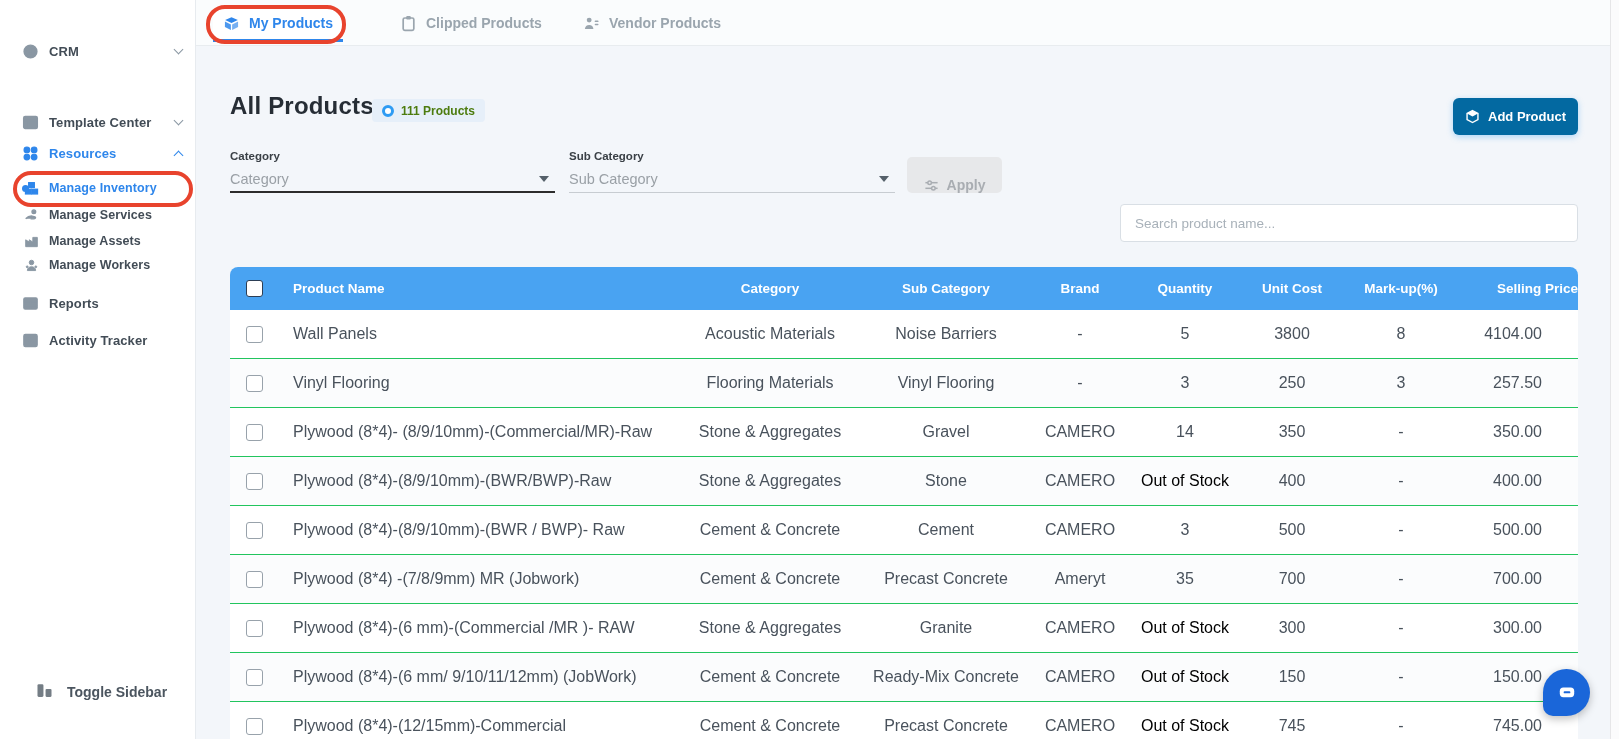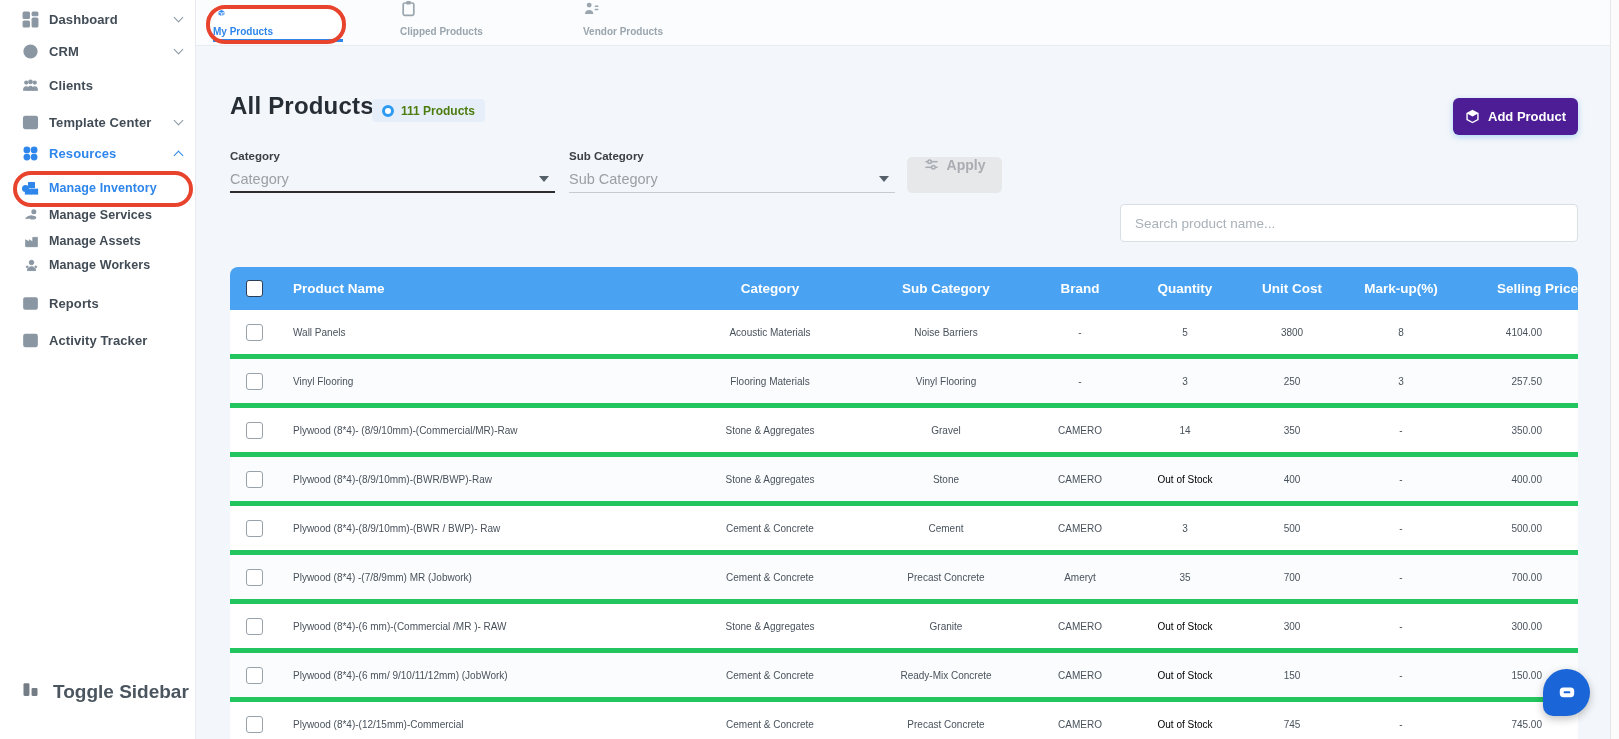--- a/index.html
+++ b/index.html
@@ -26,134 +26,109 @@
   .ico-gray { fill:#8a97a3; stroke:#8a97a3; }
   .ico-blue { fill:#2e86eb; stroke:#2e86eb; }
 
   
   .red-ring { position:absolute; border:4px solid #e8432d; border-radius:19px;
     pointer-events:none; z-index:40; }
 
   
   .tabbar { position:absolute; left:196px; top:0; width:1414px; height:46px;
     background:#fafcfd; border-bottom:1px solid #e8ecef; z-index:3; }
-  .tab { position:absolute; display:flex; align-items:flex-start; gap:9px;
-    font-size:10px; font-weight:700; color:#9aa5ae; cursor:pointer; height:46px;flex-direction:column; }
+  .tab { position:absolute; display:flex; align-items:center; gap:9px;
+    font-size:14px; font-weight:700; color:#9aa5ae; cursor:pointer; height:46px; }
   .tab svg { width:17px; height:17px; }
   .tab.active { left:17px; top:9px; height:33px; width:130px; background:#ffffff;
     border-radius:8px 8px 0 0; border-bottom:3px solid #2e86eb; color:#2e86eb;
     justify-content:center; padding-bottom:2px; }
 
   
   .page-title { position:absolute; left:230px; top:92px; font-size:24px;
     font-weight:700; color:#262d35; letter-spacing:.2px; }
   .count-badge { position:absolute; left:372px; top:99px; height:23px;
     background:#e6eff9; border-radius:4px; display:flex; align-items:center;
     gap:7px; padding:0 10px; font-size:12px; font-weight:700; color:#4d7c0f; }
   .ring-ico { width:12px; height:12px; border:3px solid #2e9bf3; border-radius:50%; background:#fff; }
   .add-btn { position:absolute; left:1453px; top:98px; width:125px; height:37px;
-    background:#4c1d95; border:none; border-radius:6px; color:#fff; font-size:13px;
+    background:#0369a1; border:none; border-radius:6px; color:#fff; font-size:13px;
     font-weight:700; display:flex; align-items:center; justify-content:center;
     gap:8px; cursor:pointer; font-family:inherit; box-shadow:0 2px 6px rgba(46,155,243,.35); }
   .add-btn svg { width:15px; height:15px; }
 
   
   .f-label { position:absolute; font-size:11.5px; font-weight:700; color:#3a4046; }
   .f-select { position:absolute; width:325px; height:27px; display:flex;
     align-items:center; justify-content:space-between; cursor:pointer;
     font-size:14.5px; color:#9aa0a6; }
   .f-select .arrow { width:0; height:0; border-left:5px solid transparent;
     border-right:5px solid transparent; border-top:6px solid #55606a; margin-right:6px; }
   .u-dark { border-bottom:2px solid #2c2c2c; }
   .u-light { border-bottom:1px solid #c7ccd1; }
   .apply-btn { position:absolute; left:907px; top:157px; width:95px; height:36px;
     background:#e7e8ea; border:none; border-radius:5px; color:#a9adb2;
-    font-size:14px; font-weight:700; display:flex; align-items:flex-start;
+    font-size:14px; font-weight:700; display:flex; align-items:flex-end;
     justify-content:center; gap:8px; font-family:inherit; cursor:default; }
   .apply-btn svg { width:15px; height:15px; stroke:#a9adb2; }
   .search-box { position:absolute; left:1120px; top:204px; width:458px; height:38px;
     background:#fff; border:1px solid #d9dfe5; border-radius:4px; padding:0 14px;
     font-size:13.5px; color:#444; font-family:inherit; outline:none; }
   .search-box::placeholder { color:#a8b1b9; }
 
   
   .table { position:absolute; left:230px; top:267px; width:1348px; background:#fff;
     border-radius:8px 8px 0 0; }
   .thead { display:grid; grid-template-columns:48px 410px 164px 188px 80px 130px 84px 134px 110px;
     height:43px; align-items:center; background:#49a3f2; border-radius:8px 8px 0 0;
     color:#fff; font-size:13.5px; font-weight:700; }
   .trow { display:grid; grid-template-columns:48px 410px 164px 188px 80px 130px 84px 134px 110px;
-    height:49px; align-items:center; background:#fff; border-bottom:5px solid #22c55e;
-    font-size:10px; color:#49525c; }
+    height:49px; align-items:center; background:#fff; border-bottom:1px solid #22c55e;
+    font-size:16px; color:#49525c; }
   .trow:nth-child(even) { background:#fbfcfd; }
   .cell { overflow:hidden; white-space:nowrap; }
   .c-check { display:flex; justify-content:center; }
   .c-name { text-align:left; padding-left:15px; }
   .c-center { text-align:center; }
   .c-price { text-align:right; padding-right:36px; }
   .th-price { text-align:right; }
   .cb { width:17px; height:17px; border:1.8px solid #98a2ab; border-radius:3px;
     background:#fff; display:inline-block; cursor:pointer; }
   .cb.head { border-color:#2c3e55; }
   .oos { color:#000000; }
 
   
   .gutter { position:absolute; right:0; top:0; width:9px; height:739px;
     background:#fbfbfc; border-left:1px solid #e6e6e8; z-index:30; }
   .chat-fab { position:absolute; left:1543px; top:669px; width:47px; height:47px;
     background:#1a66d9; border-radius:50% 50% 50% 10px; display:flex; align-items:center;
     justify-content:center; cursor:pointer; z-index:50; box-shadow:0 3px 8px rgba(0,0,0,.25); }
   .toggle-item { position:absolute; left:0; top:678px; width:196px; height:28px;
-    display:flex; align-items:center; gap:14px; padding-left:22px; cursor:pointer;
-    color:#4b555f; font-size:19px; font-weight:600; }
+    display:flex; align-items:center; gap:14px; padding-left:36px; cursor:pointer;
+    color:#4b555f; font-size:14px; font-weight:600; }
 </style>
 </head>
 <body>
 
 <aside class="sidebar">
 
-  <div class="side-item" style="top:5px">
-    <span class="sicon">
-      <svg viewBox="0 0 16 16" class="ico-gray" stroke="none">
-          <rect x="1" y="1" width="6" height="6" rx="1"></rect>
-          <rect x="9.5" y="1" width="5.5" height="3.5" rx="1"></rect>
-          <rect x="9.5" y="6.5" width="5.5" height="8.5" rx="1"></rect>
-          <rect x="1" y="9.5" width="6" height="5.5" rx="1"></rect>
-        </svg>
-    </span>
-    <span class="slabel">Dashboard</span>
-    <span class="chev"></span>
-  </div>
 
   <div class="side-item" style="top:37px">
     <span class="sicon">
       <svg viewBox="0 0 16 16" class="ico-gray" fill="none" stroke-width="1.4">
           <circle cx="8" cy="8" r="6"></circle>
           <circle cx="5.6" cy="7" r="1.1" fill="#8a97a3"></circle>
           <circle cx="10.4" cy="7" r="1.1" fill="#8a97a3"></circle>
           <path d="M4.5 11c1.2-1.6 5.8-1.6 7 0"></path>
         </svg>
     </span>
     <span class="slabel">CRM</span>
     <span class="chev"></span>
   </div>
 
-  <div class="side-item" style="top:71px">
-    <span class="sicon">
-      <svg viewBox="0 0 16 16" class="ico-gray" stroke="none">
-          <circle cx="4" cy="5.2" r="1.5"></circle>
-          <circle cx="8" cy="4.6" r="1.7"></circle>
-          <circle cx="12" cy="5.2" r="1.5"></circle>
-          <path d="M1.5 12.5c0-2 1.2-3.2 2.5-3.2s2.3 1 2.3 3.2z"></path>
-          <path d="M5.6 12.5c0-2.4 1.1-3.8 2.4-3.8s2.4 1.4 2.4 3.8z"></path>
-          <path d="M9.7 12.5c0-2 1-3.2 2.3-3.2s2.5 1.2 2.5 3.2z"></path>
-        </svg>
-    </span>
-    <span class="slabel">Clients</span>
-  </div>
 
   <div class="side-item" style="top:108px">
     <span class="sicon">
       <svg viewBox="0 0 16 16" class="ico-gray" fill="none" stroke-width="1.4">
           <rect x="1.6" y="2.4" width="12.8" height="11.2" rx="1.4"></rect>
           <line x1="1.6" y1="6.2" x2="14.4" y2="6.2"></line>
           <line x1="6.2" y1="6.2" x2="6.2" y2="13.6"></line>
         </svg>
     </span>
     <span class="slabel">Template Center</span>

